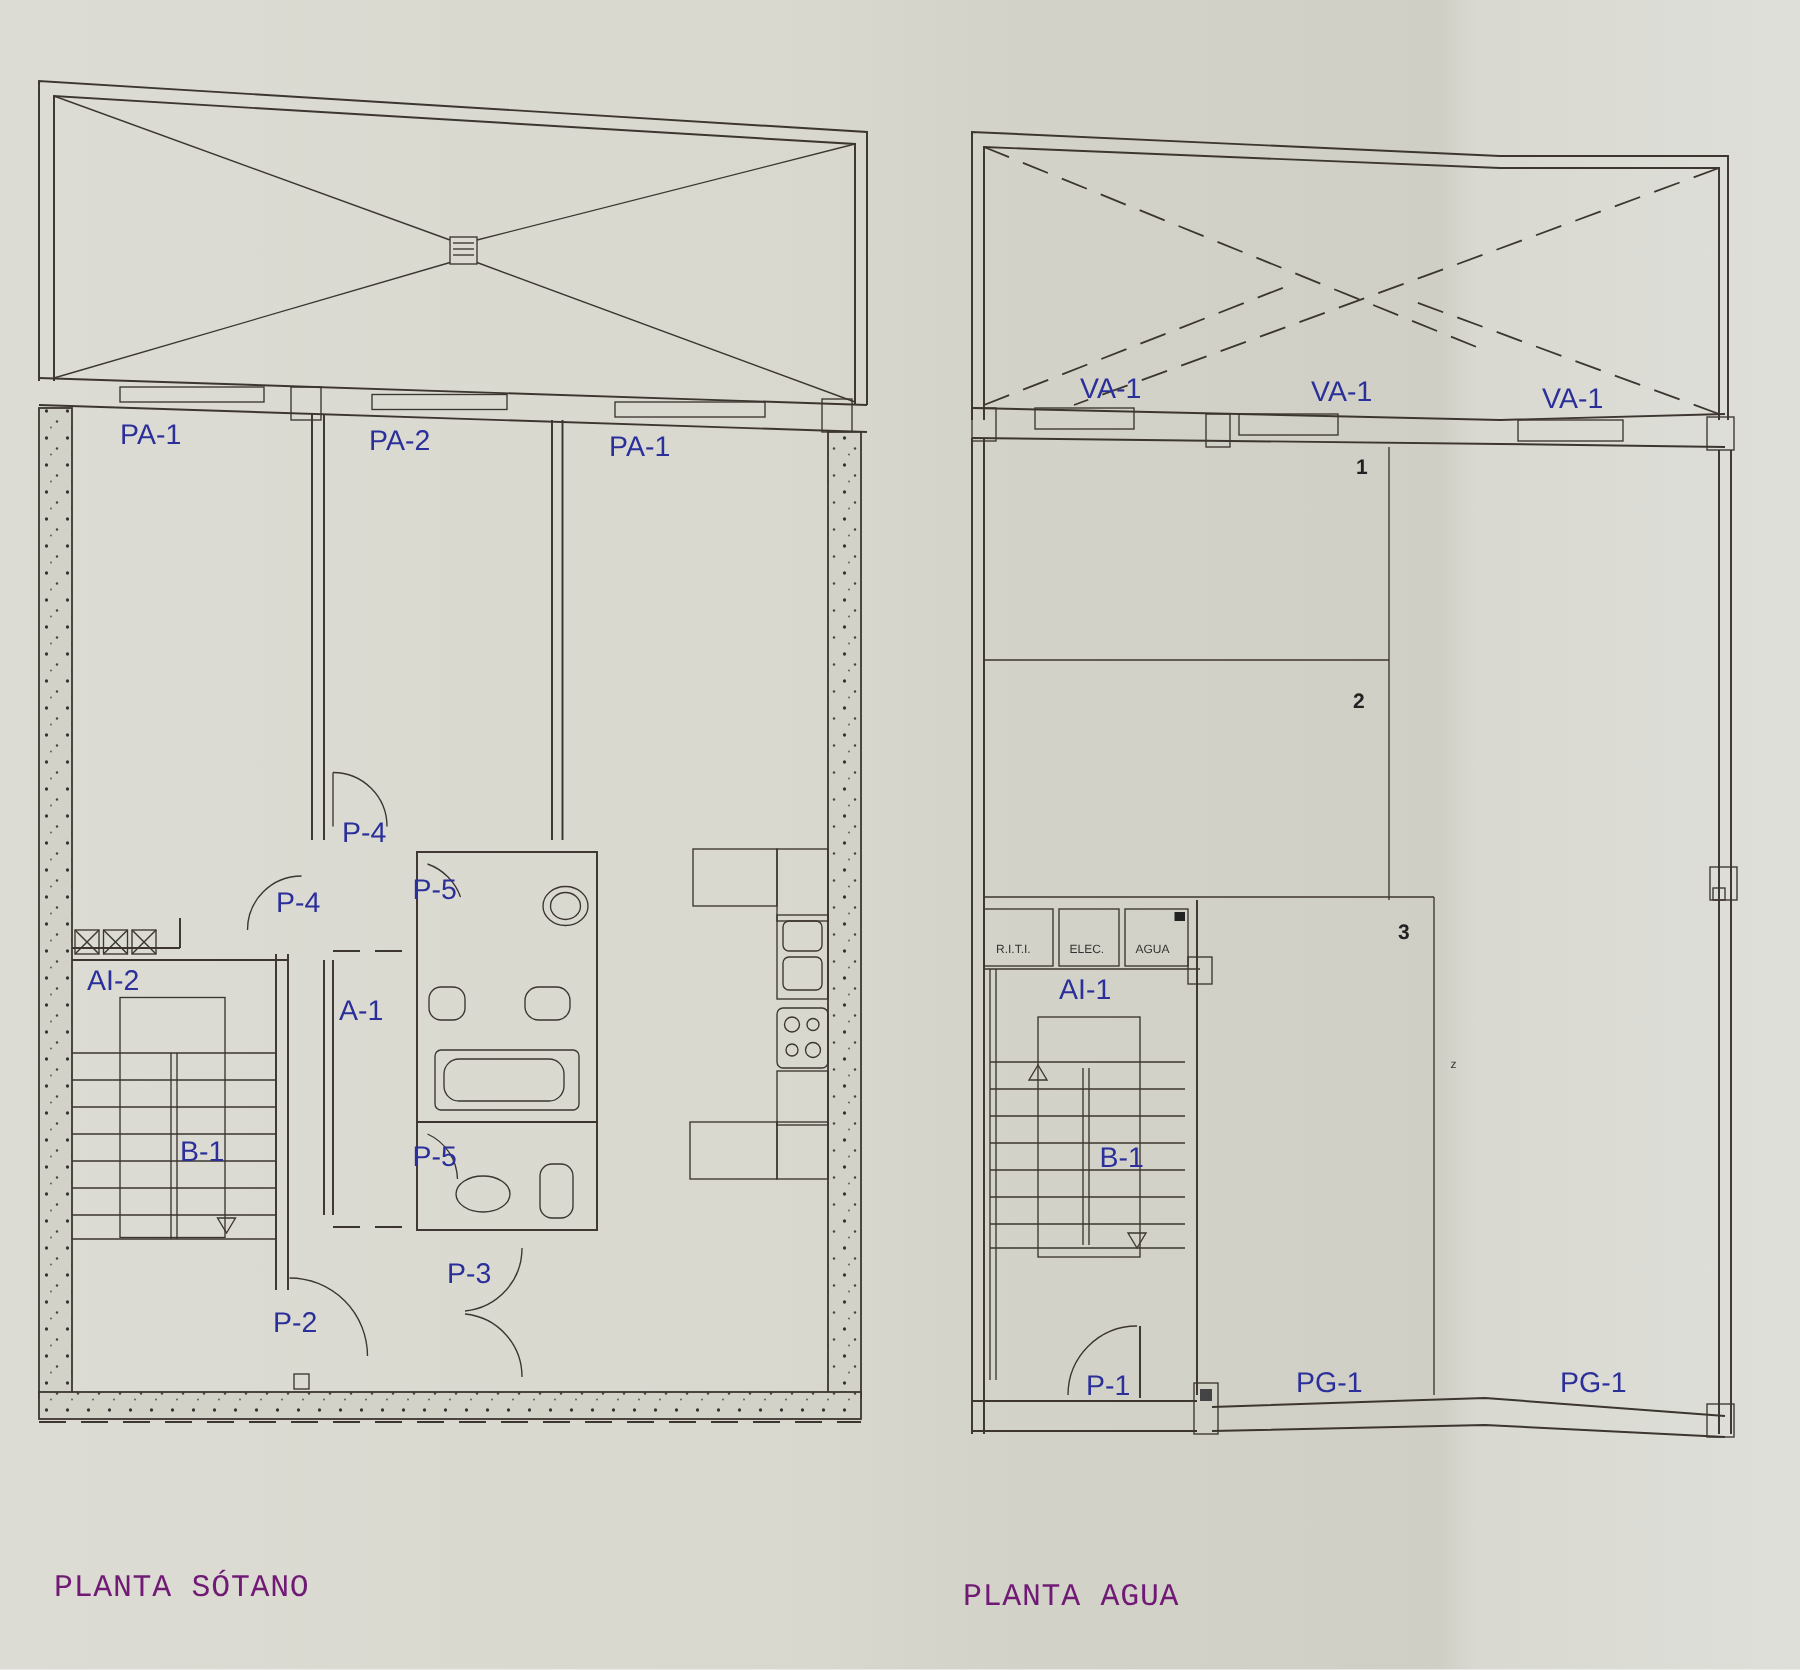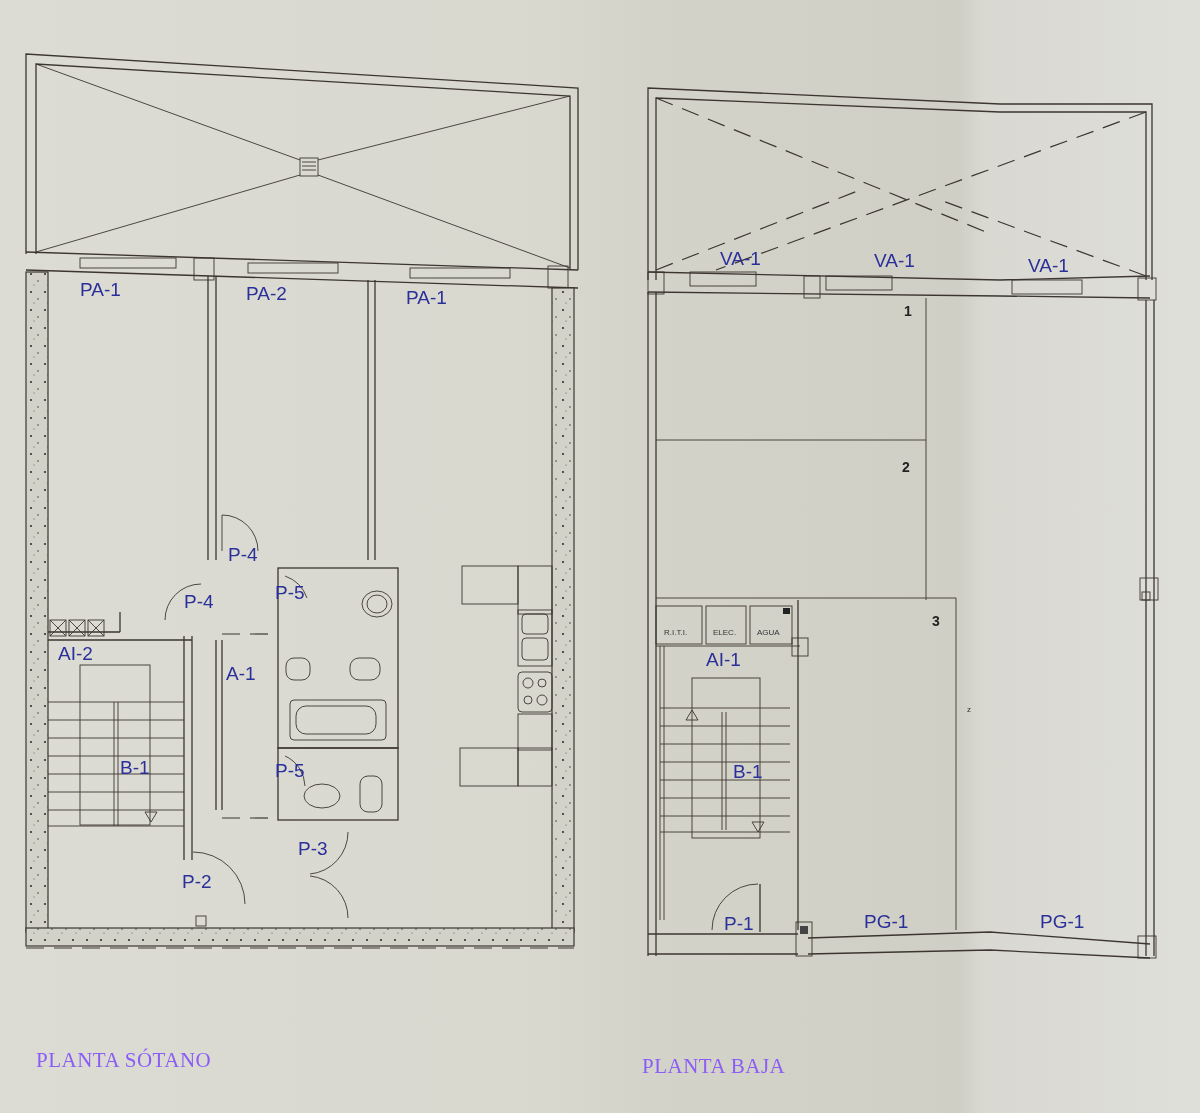--- a/index.html
+++ b/index.html
@@ -7,22 +7,22 @@
     width: 1200px; height: 1113px; overflow: hidden;
     background: linear-gradient(90deg, #dcdcd4 0%, #d8d8cf 45%, #d4d3ca 55%, #d0cfc6 80%, #d9d9d2 82%, #dedfd8 100%);
     font-family: "Liberation Sans", sans-serif;
     position: relative;
   }
   svg.plan { position: absolute; left: 0; top: 0; }
   .lbl { font-family: "Liberation Sans", sans-serif; fill: #2a2f9a; font-size: 19px; }
   .num { font-family: "Liberation Sans", sans-serif; fill: #222; font-size: 14px; font-weight: bold; }
   .small { font-family: "Liberation Sans", sans-serif; fill: #333; font-size: 8px; }
   .title {
-    position: absolute; color: #8b5cf6; font-size: 21px; letter-spacing: 0.5px;
-    font-family: Liberation Serif, serif;
+    position: absolute; color: #701a75; font-size: 21px; letter-spacing: 0.5px;
+    font-family: Liberation Mono, monospace;
   }
   .w { stroke: #3c3530; stroke-width: 1.3; fill: none; }
   .wt { stroke: #3c3530; stroke-width: 0.9; fill: none; }
   .dash { stroke: #3c3530; stroke-width: 1.2; fill: none; stroke-dasharray: 18 10; }
 </style>
 </head>
 <body>
 
 <svg class="plan" width="1200" height="1113" viewBox="0 0 1200 1113">
   <defs>
@@ -234,13 +234,13 @@
   <text class="small" x="713" y="635">ELEC.</text>
   <text class="small" x="757" y="635">AGUA</text>
   <text class="lbl" x="706" y="666">AI-1</text>
   <text class="lbl" x="733" y="778">B-1</text>
   <text class="lbl" x="724" y="930">P-1</text>
   <text class="lbl" x="864" y="928">PG-1</text>
   <text class="lbl" x="1040" y="928">PG-1</text>
 </svg>
 
 <div class="title" style="left:36px; top:1048px;">PLANTA SÓTANO</div>
-<div class="title" style="left:642px; top:1054px;">PLANTA BAJA</div>
+<div class="title" style="left:642px; top:1054px;">PLANTA AGUA</div>
 
 </body></html>

